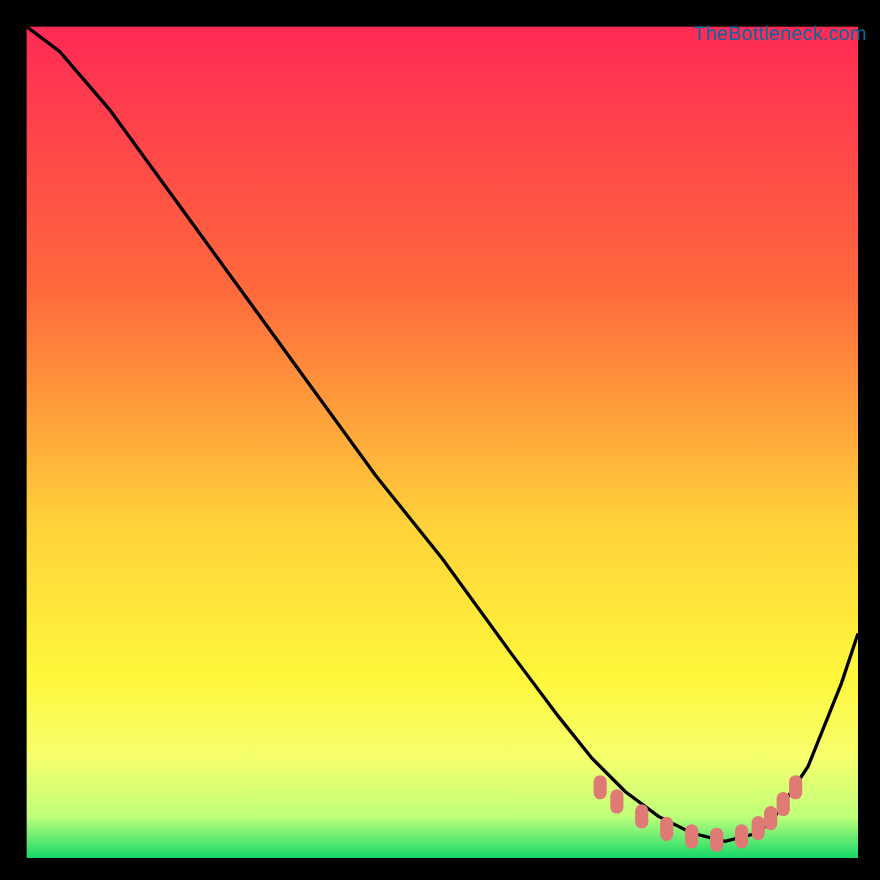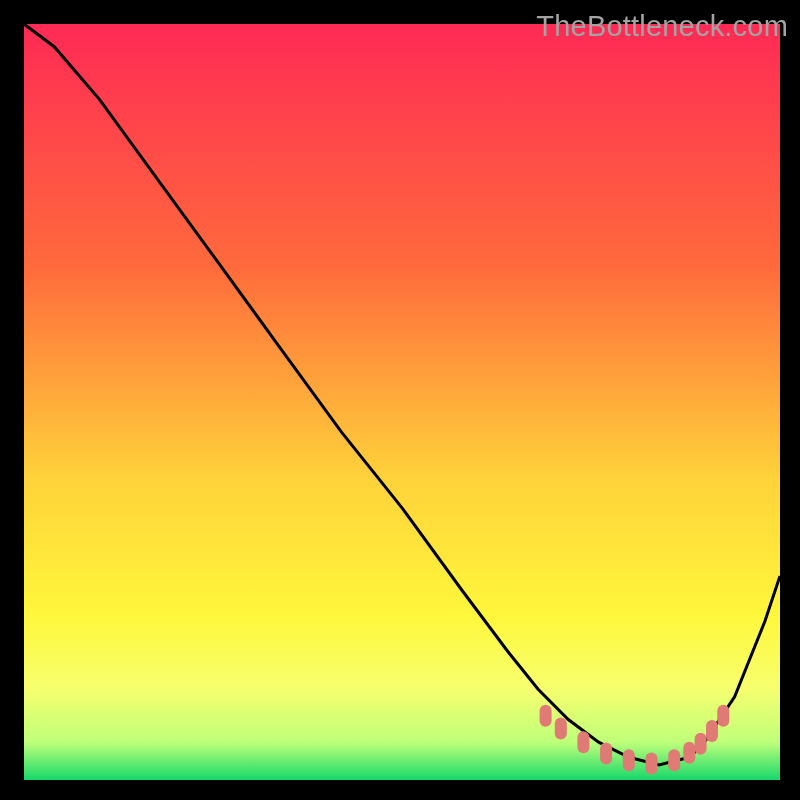--- a/index.html
+++ b/index.html
@@ -13,25 +13,25 @@
   .frame {
     position: absolute;
     left: 24px;
     top: 24px;
     width: 756px;
     height: 756px;
     background: #000;
   }
   .watermark {
     position: absolute;
-    top: 10px;
+    top: 20px;
     right: 12px;
-    color: #a3a3a3;
+    color: #0369a1;
     font-family: Arial, Helvetica, sans-serif;
-    font-size: 29px;
+    font-size: 18px;
     letter-spacing: 0.2px;
     z-index: 10;
   }
   svg {
     position: absolute;
     left: 0;
     top: 0;
   }
 </style>
 </head>

